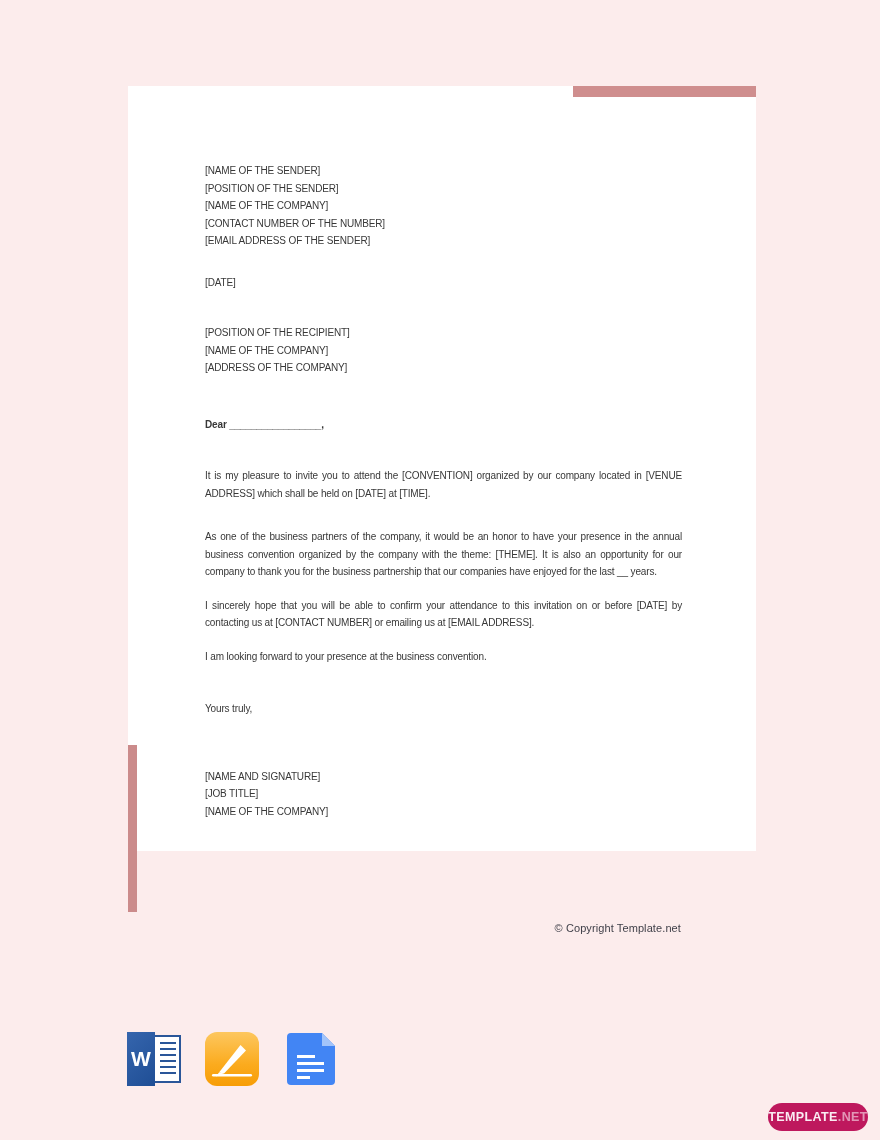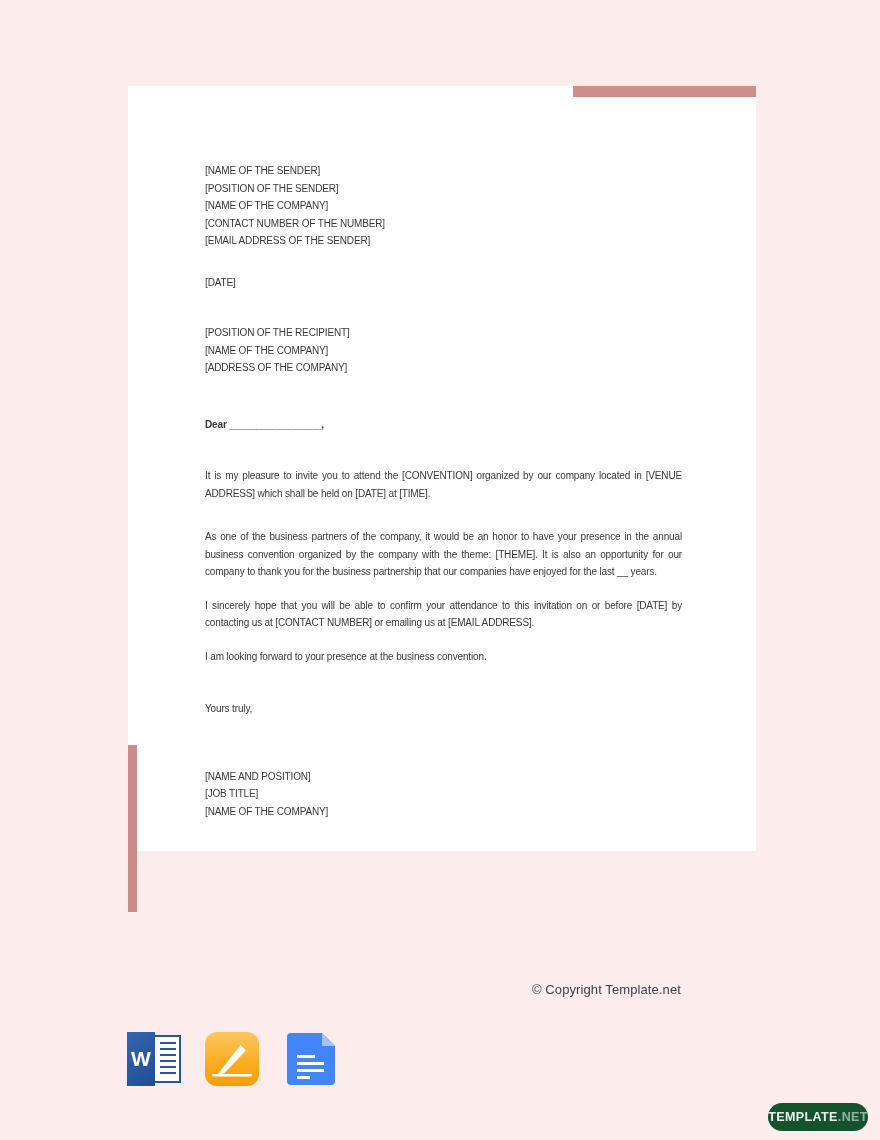--- a/index.html
+++ b/index.html
@@ -30,22 +30,22 @@
   .recipient-block{margin-top:33px;}
   .salutation{margin-top:39px;font-weight:bold;}
   .para{text-align:justify;}
   .para-1{margin-top:34px;}
   .para-2{margin-top:26px;}
   .para-3{margin-top:16px;}
   .para-4{margin-top:16px;}
   .closing{margin-top:35px;}
   .signature-block{margin-top:50px;}
   .copyright{
-    position:absolute;right:75px;top:896px;
-    font-size:13px;color:#3f3f48;letter-spacing:0.1px;
+    position:absolute;right:75px;top:836px;
+    font-size:11px;color:#3f3f48;letter-spacing:0.1px;
   }
   
   .icon{position:absolute;width:54px;height:54px;}
   
   .icon-word{left:127px;top:1032px;}
   .word-sheet{
     position:absolute;left:15px;top:3px;width:35px;height:44px;
     background:#ffffff;border:2px solid #2a5699;
   }
   .word-lines{
@@ -78,21 +78,21 @@
     background:#a2c4fa;clip-path:polygon(0 0,100% 100%,0 100%);
   }
   .docs-line{position:absolute;left:10px;height:3px;background:#ffffff;}
   .docs-line-1{top:22px;width:18px;}
   .docs-line-2{top:29px;width:27px;}
   .docs-line-3{top:36px;width:27px;}
   .docs-line-4{top:43px;width:13px;}
   
   .badge{
     position:absolute;right:12px;bottom:9px;width:100px;height:28px;
-    background:#14532d;border-radius:14px;
+    background:#be185d;border-radius:14px;
     display:flex;align-items:center;justify-content:center;
     font-size:12.5px;font-weight:bold;letter-spacing:0.4px;
   }
   .badge .primary{color:rgba(255,255,255,0.92);}
   .badge .secondary{color:rgba(255,255,255,0.55);}
 </style>
 </head>
 <body>
 
 <div class="page">
@@ -119,21 +119,21 @@
     <div class="line salutation">Dear _________________,</div>
 
     <div class="para para-1">It is my pleasure to invite you to attend the [CONVENTION] organized by our company located in [VENUE ADDRESS] which shall be held on [DATE] at [TIME].</div>
     <div class="para para-2">As one of the business partners of the company, it would be an honor to have your presence in the annual business convention organized by the company with the theme: [THEME]. It is also an opportunity for our company to thank you for the business partnership that our companies have enjoyed for the last __ years.</div>
     <div class="para para-3">I sincerely hope that you will be able to confirm your attendance to this invitation on or before [DATE] by contacting us at [CONTACT NUMBER] or emailing us at [EMAIL ADDRESS].</div>
     <div class="para para-4">I am looking forward to your presence at the business convention.</div>
 
     <div class="line closing">Yours truly,</div>
 
     <div class="signature-block">
-      <div class="line">[NAME AND POSITION]</div>
+      <div class="line">[NAME AND SIGNATURE]</div>
       <div class="line">[JOB TITLE]</div>
       <div class="line">[NAME OF THE COMPANY]</div>
     </div>
   </div>
 
   <div class="copyright">© Copyright Template.net</div>
 </div>
 
 <div class="icon icon-word">
   <div class="word-sheet">

